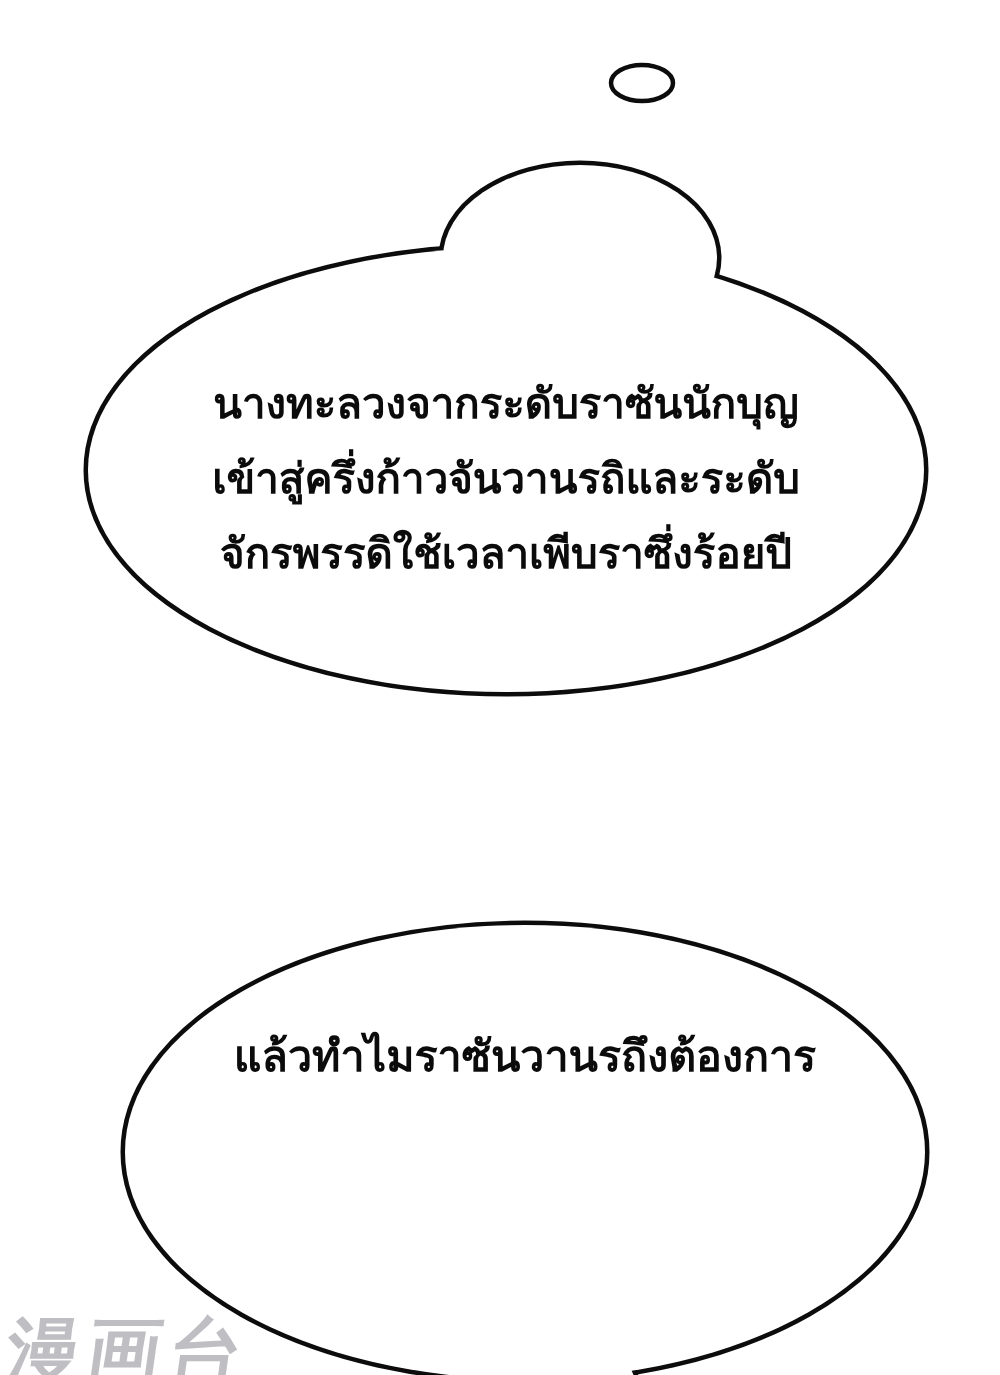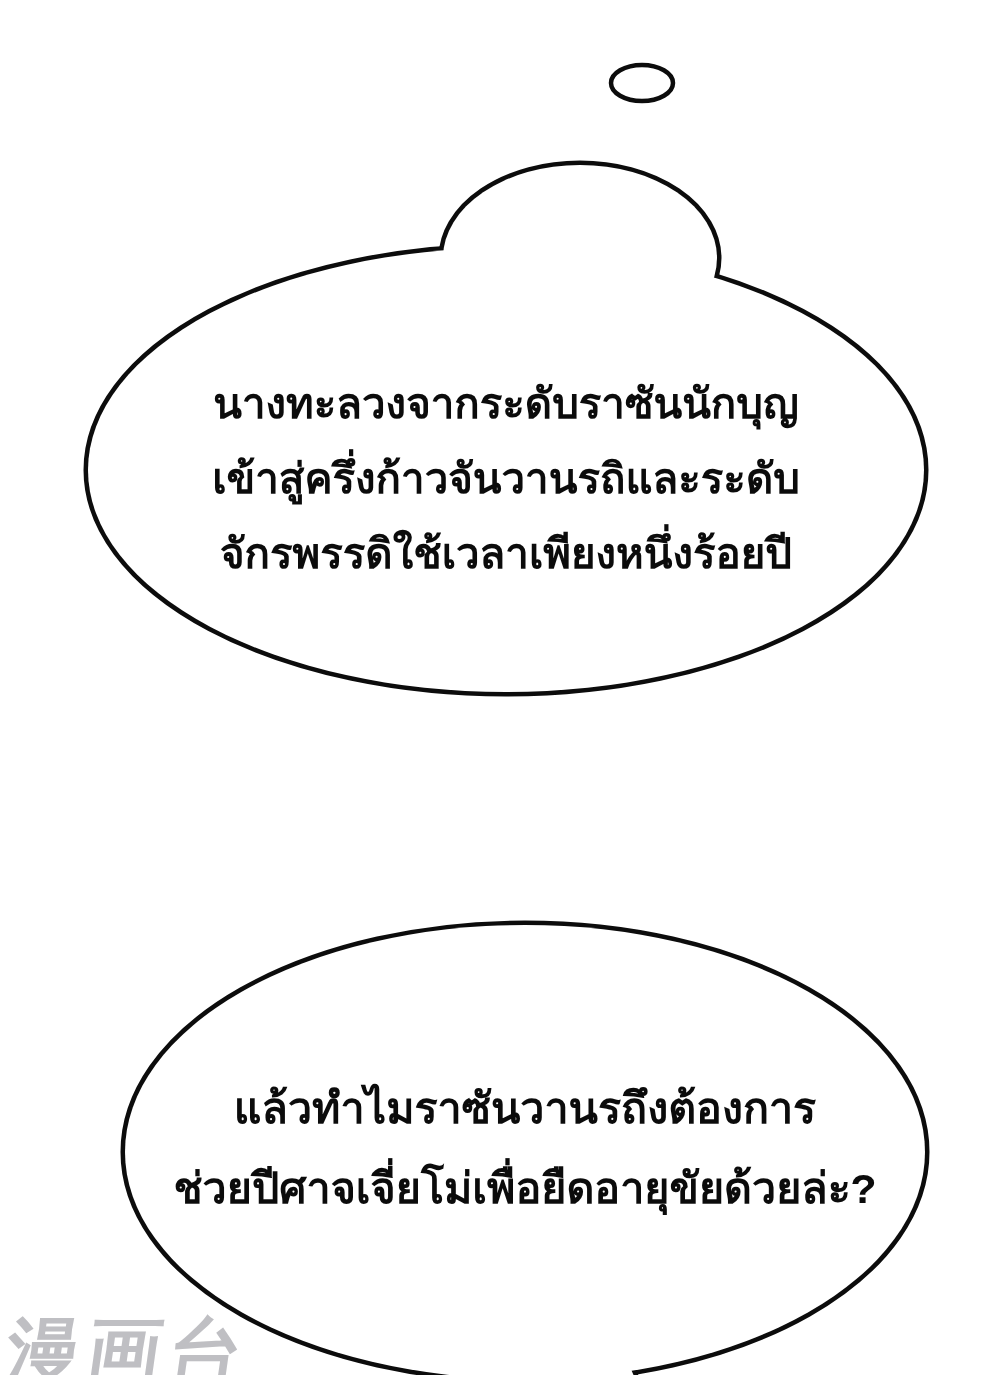--- a/index.html
+++ b/index.html
@@ -21,21 +21,21 @@
     text-align:center;
     color:#0b0b0b;
     font-weight:bold;
   }
   .bubble-text .line{white-space:nowrap;}
   .bubble1-text{
     left:106px;top:330px;width:800px;
     font-size:42px;line-height:75px;
   }
   .bubble2-text{
-    left:125px;top:1032px;width:800px;
+    left:125px;top:980px;width:800px;
     font-size:43px;line-height:80px;
   }
   .next-panel{
     position:absolute;left:0;top:1355px;width:1000px;height:20px;
     z-index:1;
     background:
       radial-gradient(circle at 630px 18px, rgba(255,255,255,.95) 0 8px, rgba(255,255,255,0) 22px),
       radial-gradient(circle at 830px 16px, rgba(255,255,255,.9) 0 7px, rgba(255,255,255,0) 20px),
       radial-gradient(circle at 955px 19px, rgba(255,255,255,.85) 0 6px, rgba(255,255,255,0) 18px),
       linear-gradient(90deg,#f2f3f8 0%,#e3e7f3 28%,#c2cbea 52%,#ccd4ee 72%,#c2cbe9 100%);
@@ -84,23 +84,22 @@
       <ellipse cx="525" cy="1112" rx="400" ry="227"></ellipse>
       <polygon points="580,1303 618,1299 655,1385 618,1385"></polygon>
     </g>
 
     <ellipse cx="642" cy="43" rx="31" ry="18" fill="#ffffff" stroke="#0c0c0c" stroke-width="4.5"></ellipse>
   </svg>
 
   <div class="bubble-text bubble1-text">
     <div class="line">นางทะลวงจากระดับราซันนักบุญ</div>
     <div class="line">เข้าสู่ครึ่งก้าวจันวานรถิและระดับ</div>
-    <div class="line">จักรพรรดิใช้เวลาเพียงหนึ่งร้อยปี</div>
+    <div class="line">จักรพรรดิใช้เวลาเพีบราซึ่งร้อยปี</div>
   </div>
 
   <div class="bubble-text bubble2-text">
     <div class="line">แล้วทำไมราซันวานรถึงต้องการ</div>
-    <div class="line">ช่วยปีศาจเจี่ยโม่เพื่อยืดอายุขัยด้วยล่ะ?</div>
   </div>
 
   <div class="watermark">漫画台</div>
 
 </div>
 
 </body></html>

